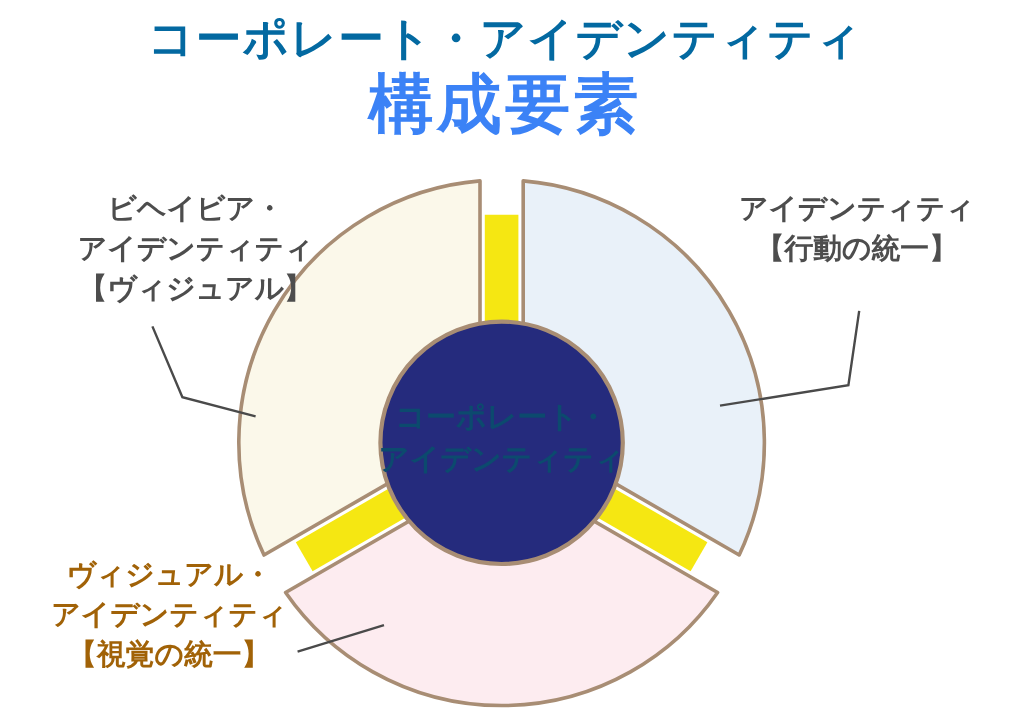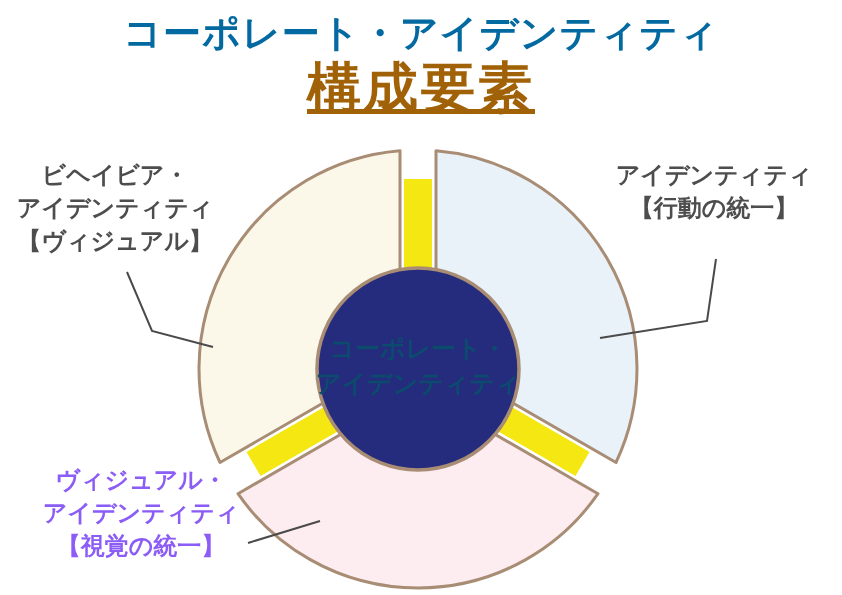--- a/index.html
+++ b/index.html
@@ -40,52 +40,52 @@
   }
   .center-label span{display:block;}
 </style>
 </head>
 <body>
 
 <div class="stage">
 
   <div class="title-wrap">
     <div class="title-line1" style="color: #0369a1;">コーポレート・アイデンティティ</div>
-    <div class="title-line2" style="color: #a16207; text-decoration: underline;">構成要素</div>
+    <div class="title-line2" style="color: #3b82f6;">構成要素</div>
   </div>
 
   <svg class="diagram" id="diagram-svg" width="842" height="595" viewBox="0 0 842 595">
 
     <polygon id="bar-top" points="432.0,369.0 432.0,179.0 404.0,179.0 404.0,369.0" fill="#f5e712"></polygon>
     <polygon id="bar-lr" points="411.0,381.1 575.5,476.1 589.5,451.9 425.0,356.9" fill="#f5e712"></polygon>
     <polygon id="bar-ll" points="411.0,356.9 246.5,451.9 260.5,476.1 425.0,381.1" fill="#f5e712"></polygon>
 
     <path id="seg-mind" d="M 436.0 358.6 L 436.0 150.7 A 219 219 0 0 1 616.0 462.5 Z" fill="#e9f1f9" stroke="#a88d74" stroke-width="3" stroke-linejoin="round"></path>
     <path id="seg-visual" d="M 418.0 389.8 L 598.0 493.7 A 219 219 0 0 1 238.0 493.7 Z" fill="#fdecf0" stroke="#a88d74" stroke-width="3" stroke-linejoin="round"></path>
     <path id="seg-behavior" d="M 400.0 358.6 L 220.0 462.5 A 219 219 0 0 1 400.0 150.7 Z" fill="#fbf8ea" stroke="#a88d74" stroke-width="3" stroke-linejoin="round"></path>
 
     <circle id="center-circle" cx="418" cy="369" r="101" fill="#252b7d" stroke="#a88d74" stroke-width="3.5"></circle>
 
     <polyline id="conn-behavior" points="127,272 152,331 213,347" fill="none" stroke="#4a4a4a" stroke-width="2"></polyline>
     <polyline id="conn-mind" points="716,259 707,321 600,338" fill="none" stroke="#4a4a4a" stroke-width="2"></polyline>
     <polyline id="conn-visual" points="248,543 320,521" fill="none" stroke="#4a4a4a" stroke-width="2"></polyline>
   </svg>
 
-  <div class="side-label label-behavior" style="color: rgb(77, 77, 77);">
+  <div class="side-label label-behavior" style="color: rgb(77, 77, 77); padding-left: 48px;">
     <span>ビヘイビア・</span>
     <span>アイデンティティ</span>
     <span>【ヴィジュアル】</span>
   </div>
 
   <div class="side-label label-mind" style="color: rgb(77, 77, 77);">
     <span>アイデンティティ</span>
     <span>【行動の統一】</span>
   </div>
 
-  <div class="side-label label-visual" style="color: #8b5cf6;">
+  <div class="side-label label-visual" style="color: #a16207;">
     <span>ヴィジュアル・</span>
     <span>アイデンティティ</span>
     <span>【視覚の統一】</span>
   </div>
 
   <div class="center-label" style="color: #0c4a6e;">
     <span>コーポレート・</span>
     <span>アイデンティティ</span>
   </div>
 

